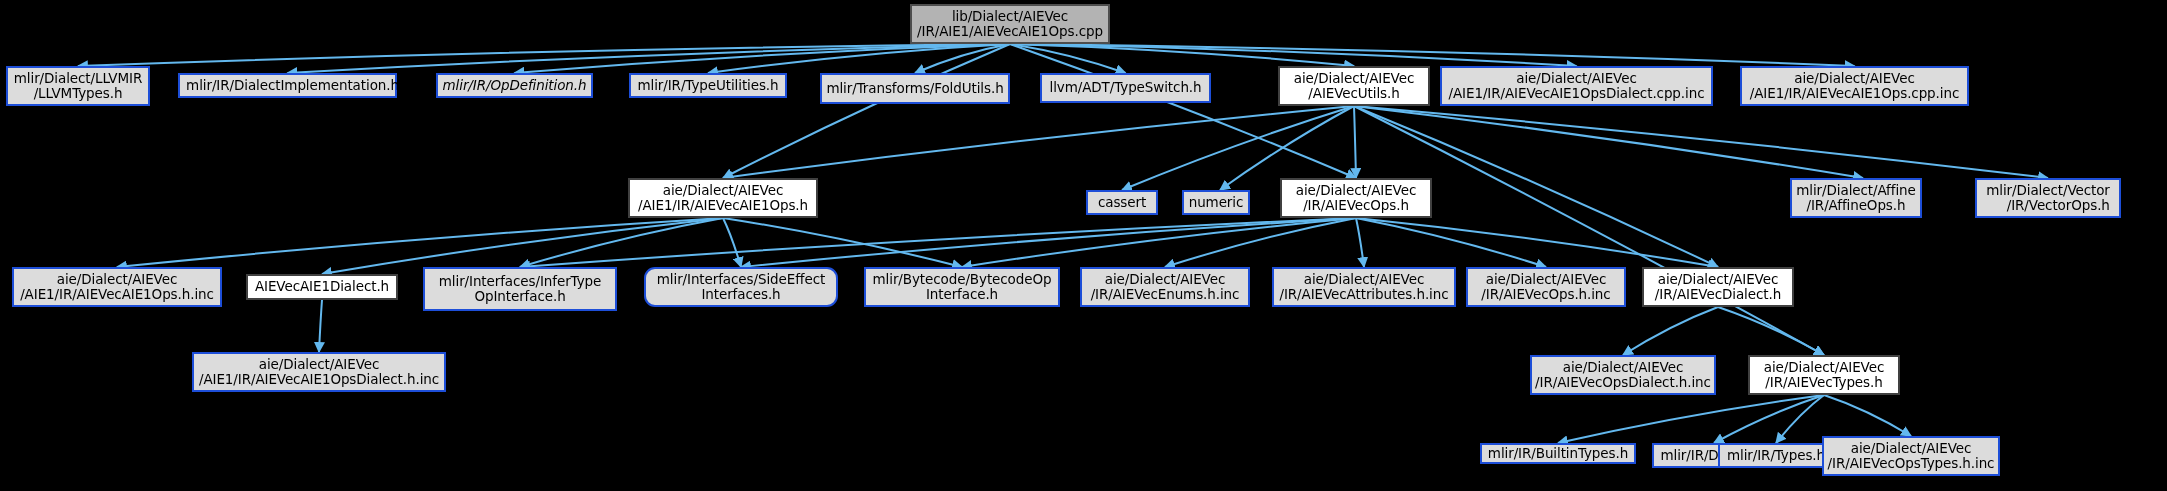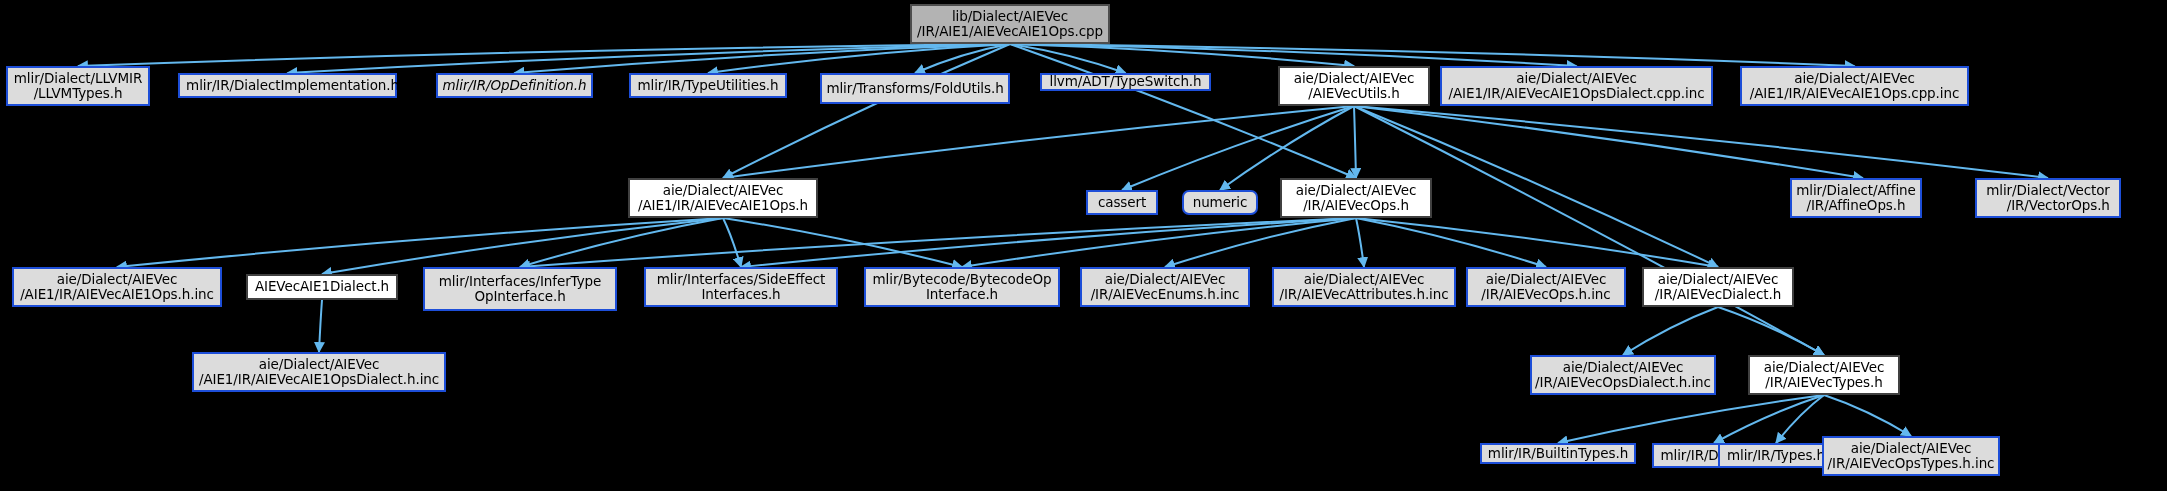--- a/index.html
+++ b/index.html
@@ -64,43 +64,43 @@
       <path d="M 1824 395 Q 1867.5 409.5 1911 436" fill="none" stroke="#63b8ee" stroke-width="2" marker-end="url(#ah)"></path>
     </svg>
 <div class="node root" style="left: 910px; top: 4px; width: 200px; height: 40px;">lib/Dialect/AIEVec
 /IR/AIE1/AIEVecAIE1Ops.cpp</div>
     <div class="node" style="left: 6px; top: 66px; width: 144px; height: 40px;">mlir/Dialect/LLVMIR
 /LLVMTypes.h</div>
     <div class="node" style="left: 178px; top: 73px; width: 219px; height: 25px; padding-left: 15px;">mlir/IR/DialectImplementation.h</div>
     <div class="node" style="left: 436px; top: 73px; width: 157px; height: 25px; font-style: italic;">mlir/IR/OpDefinition.h</div>
     <div class="node" style="left: 629px; top: 73px; width: 158px; height: 25px;">mlir/IR/TypeUtilities.h</div>
     <div class="node" style="left: 820px; top: 73px; width: 190px; height: 31px;">mlir/Transforms/FoldUtils.h</div>
-    <div class="node" style="left: 1040px; top: 73px; width: 171px; height: 18px; text-align: center;">llvm/ADT/TypeSwitch.h</div>
+    <div class="node" style="left: 1040px; top: 73px; width: 171px; height: 30px; text-align: center;">llvm/ADT/TypeSwitch.h</div>
     <div class="node white" style="left: 1278px; top: 66px; width: 152px; height: 40px;">aie/Dialect/AIEVec
 /AIEVecUtils.h</div>
     <div class="node" style="left: 1440px; top: 66px; width: 273px; height: 40px;">aie/Dialect/AIEVec
 /AIE1/IR/AIEVecAIE1OpsDialect.cpp.inc</div>
     <div class="node" style="left: 1740px; top: 66px; width: 229px; height: 40px;">aie/Dialect/AIEVec
 /AIE1/IR/AIEVecAIE1Ops.cpp.inc</div>
     <div class="node" style="left: 1790px; top: 178px; width: 132px; height: 40px;">mlir/Dialect/Affine
 /IR/AffineOps.h</div>
     <div class="node" style="left: 1975px; top: 178px; width: 146px; height: 40px; text-align: right;">mlir/Dialect/Vector
 /IR/VectorOps.h</div>
     <div class="node white" style="left: 628px; top: 178px; width: 190px; height: 40px;">aie/Dialect/AIEVec
 /AIE1/IR/AIEVecAIE1Ops.h</div>
     <div class="node" style="left: 1086px; top: 190px; width: 72px; height: 25px; text-align: right;">cassert</div>
-    <div class="node" style="left: 1182px; top: 190px; width: 76px; height: 25px; border-radius: 7px;">numeric</div>
+    <div class="node" style="left: 1182px; top: 190px; width: 68px; height: 25px;">numeric</div>
     <div class="node white" style="left: 1280px; top: 178px; width: 152px; height: 40px;">aie/Dialect/AIEVec
 /IR/AIEVecOps.h</div>
     <div class="node" style="left: 12px; top: 267px; width: 210px; height: 40px;">aie/Dialect/AIEVec
 /AIE1/IR/AIEVecAIE1Ops.h.inc</div>
     <div class="node white" style="left: 246px; top: 274px; width: 152px; height: 26px;">AIEVecAIE1Dialect.h</div>
     <div class="node" style="left: 423px; top: 267px; width: 194px; height: 44px;">mlir/Interfaces/InferType
 OpInterface.h</div>
-    <div class="node" style="left: 644px; top: 267px; width: 194px; height: 40px;">mlir/Interfaces/SideEffect
+    <div class="node" style="left: 644px; top: 267px; width: 194px; height: 40px; border-radius: 11px;">mlir/Interfaces/SideEffect
 Interfaces.h</div>
     <div class="node" style="left: 864px; top: 267px; width: 196px; height: 40px;">mlir/Bytecode/BytecodeOp
 Interface.h</div>
     <div class="node" style="left: 1080px; top: 267px; width: 170px; height: 40px;">aie/Dialect/AIEVec
 /IR/AIEVecEnums.h.inc</div>
     <div class="node" style="left: 1272px; top: 267px; width: 184px; height: 40px;">aie/Dialect/AIEVec
 /IR/AIEVecAttributes.h.inc</div>
     <div class="node" style="left: 1466px; top: 267px; width: 160px; height: 40px;">aie/Dialect/AIEVec
 /IR/AIEVecOps.h.inc</div>
     <div class="node white" style="left: 1642px; top: 267px; width: 152px; height: 40px;">aie/Dialect/AIEVec

